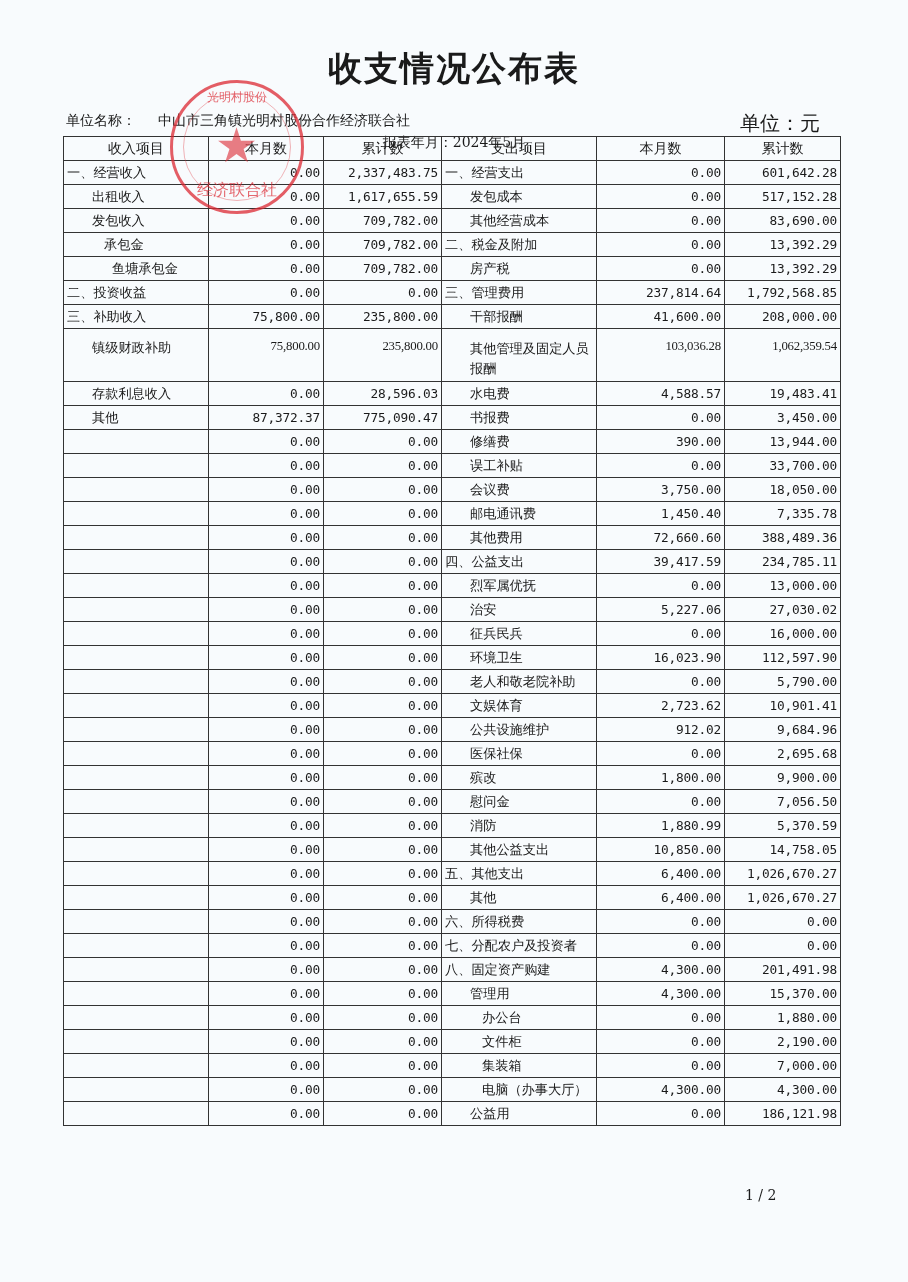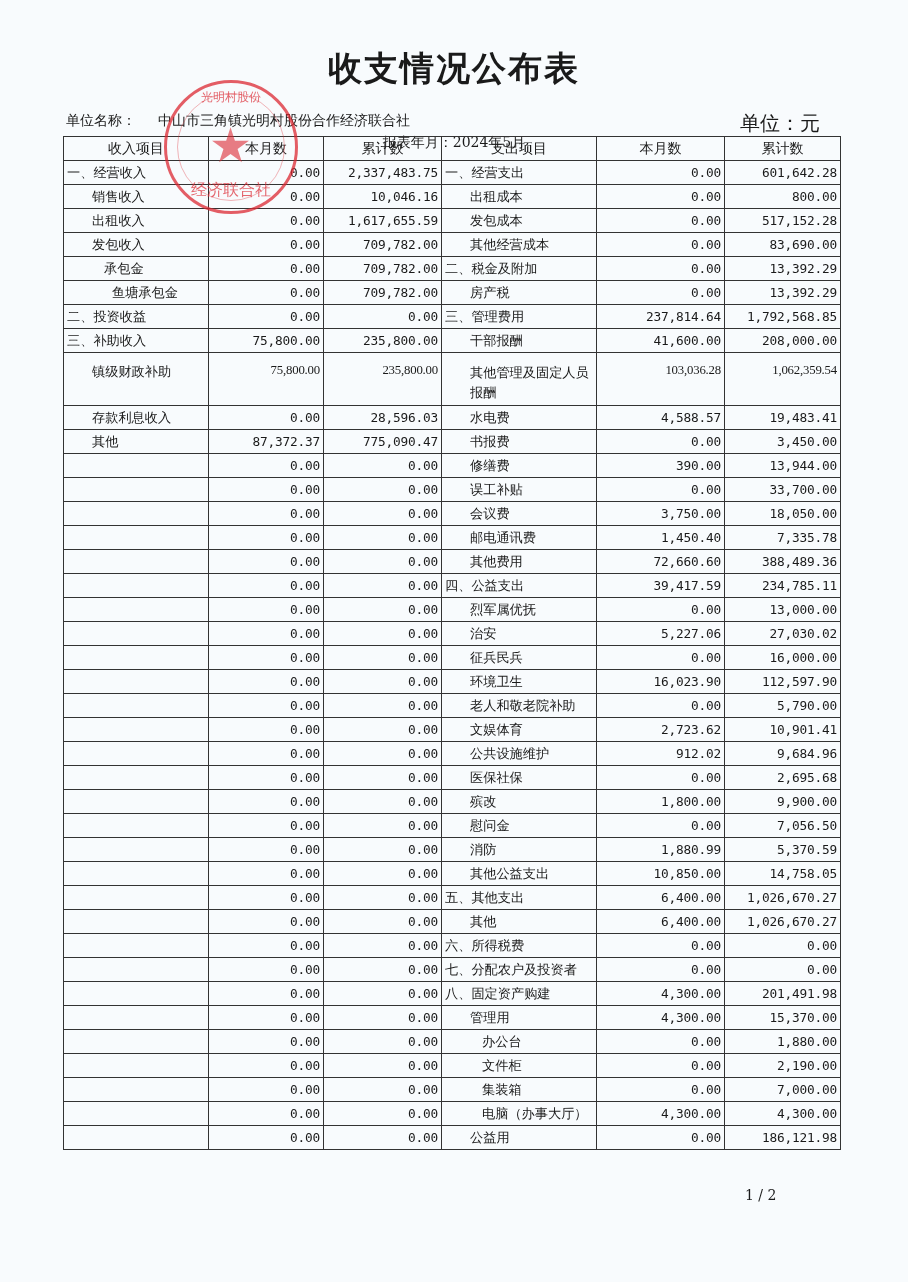--- a/index.html
+++ b/index.html
@@ -26,21 +26,21 @@
   td.num { text-align:right; font-family:"DejaVu Sans Mono", "Liberation Mono", monospace; font-size:12.8px; letter-spacing:-0.2px; }
   td.name { text-align:left; }
   td.tall { height:42px; vertical-align:top; padding-top:10px;font-family:Liberation Serif, serif; }
   td.wrap { white-space:normal; line-height:20px; }
   .i0 { padding-left:3px; }
   .i1 { padding-left:28px; }
   .i2 { padding-left:40px; }
   .i3 { padding-left:48px; }
   .page { position:absolute; top:1187px; left:745px; font-size:14px; }
   .stamp {
-    position:absolute; left:164px; top:80px; width:134px; height:134px; border-radius:50%;
+    position:absolute; left:170px; top:80px; width:134px; height:134px; border-radius:50%;
     border:3px solid rgba(220,40,50,0.75); box-sizing:border-box;
     pointer-events:none;
     text-decoration:underline;
   }
   .stamp .inner { position:absolute; left:10px; top:10px; right:10px; bottom:10px; border-radius:50%; border:1px solid rgba(220,40,50,0.35); }
   .stamp .star { position:absolute; left:42px; top:38px; font-size:48px; color:rgba(220,40,50,0.6); line-height:1; }
   .stamp .txt { position:absolute; left:0; top:6px; width:100%; text-align:center; font-size:12px; color:rgba(220,40,50,0.7); font-family:"DejaVu Sans", sans-serif; }
   .stamp .txt2 { position:absolute; left:0; bottom:10px; width:100%; text-align:center; font-size:16px; color:rgba(220,40,50,0.7); font-family:"DejaVu Sans", sans-serif; }
 </style>
 </head>
@@ -75,28 +75,20 @@
   <tbody id="tbody">
       <tr>
         <td class="name i0">一、经营收入</td>
         <td class="num">0.00</td>
         <td class="num">2,337,483.75</td>
         <td class="name i0">一、经营支出</td>
         <td class="num">0.00</td>
         <td class="num">601,642.28</td>
       </tr>
       <tr>
-        <td class="name i1">销售收入</td>
-        <td class="num">0.00</td>
-        <td class="num">10,046.16</td>
-        <td class="name i1">出租成本</td>
-        <td class="num">0.00</td>
-        <td class="num">800.00</td>
-      </tr>
-      <tr>
         <td class="name i1">出租收入</td>
         <td class="num">0.00</td>
         <td class="num">1,617,655.59</td>
         <td class="name i1">发包成本</td>
         <td class="num">0.00</td>
         <td class="num">517,152.28</td>
       </tr>
       <tr>
         <td class="name i1">发包收入</td>
         <td class="num">0.00</td>

